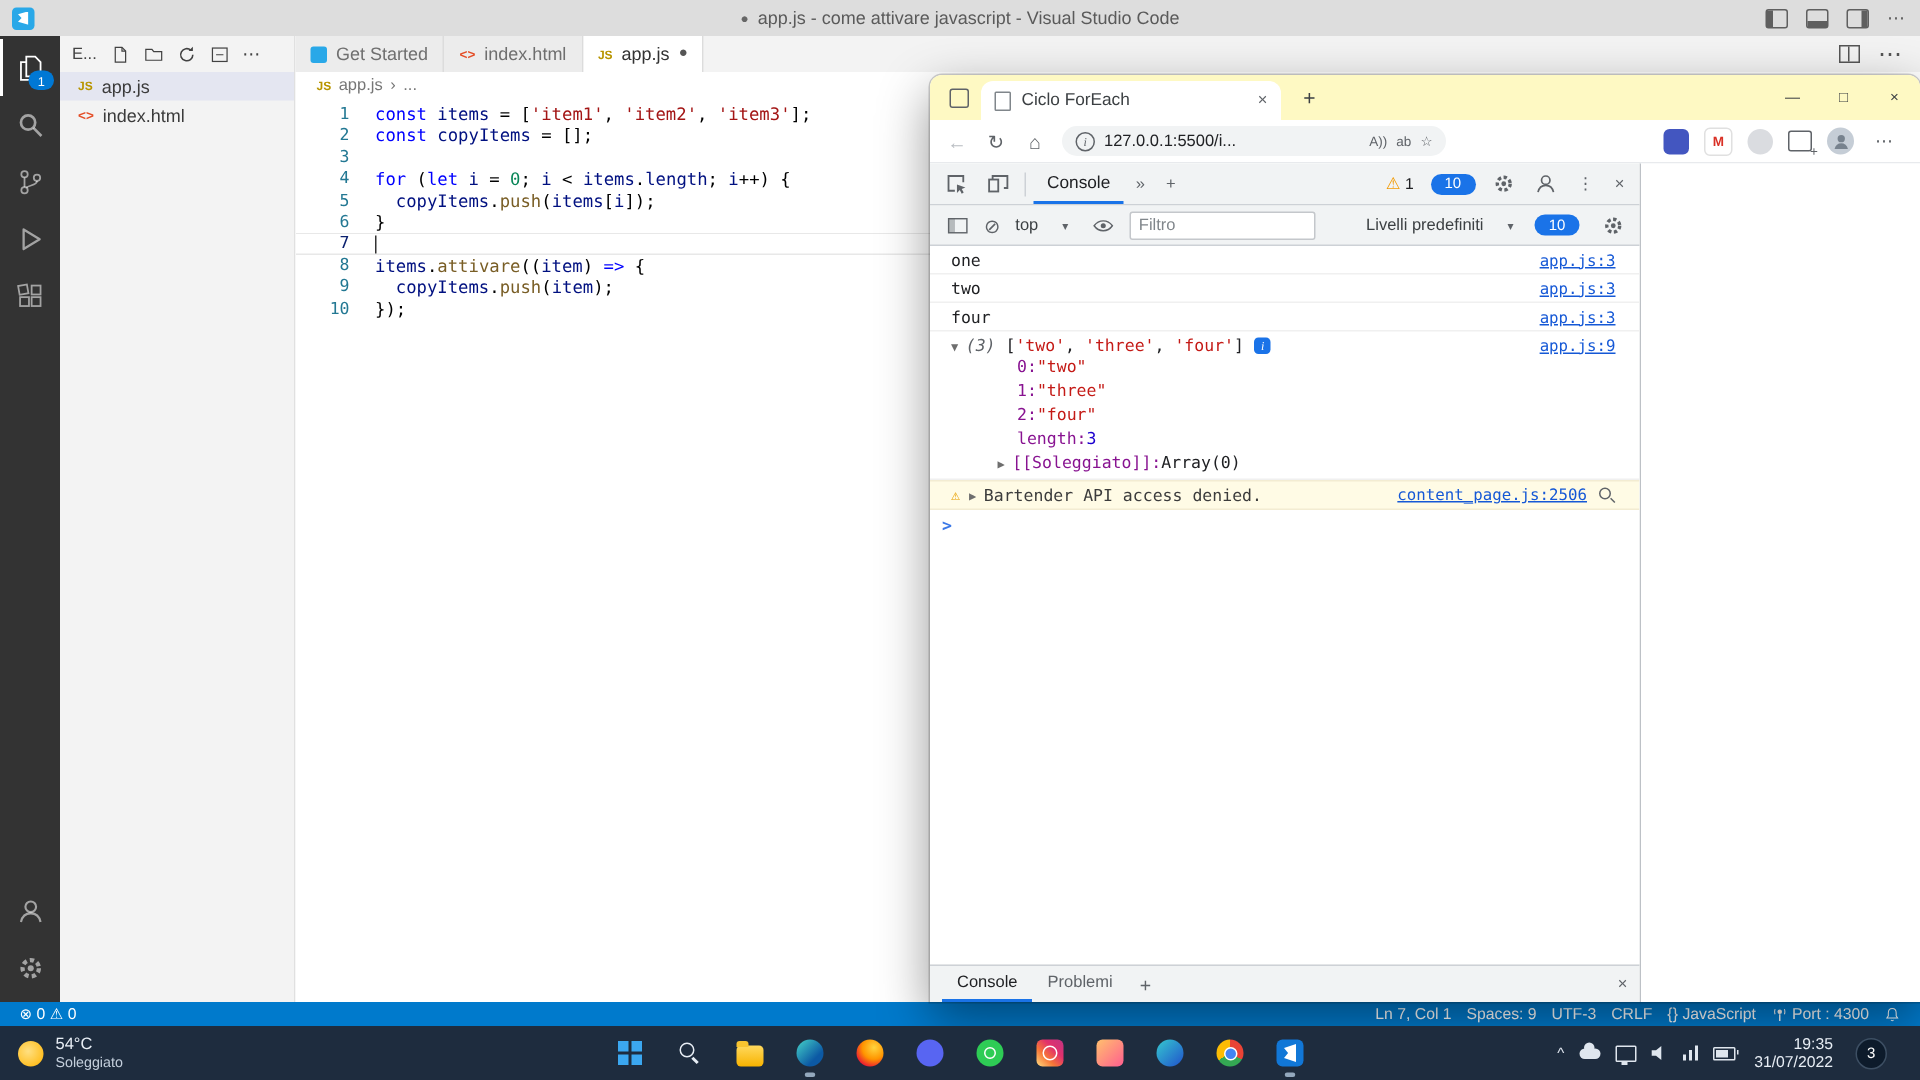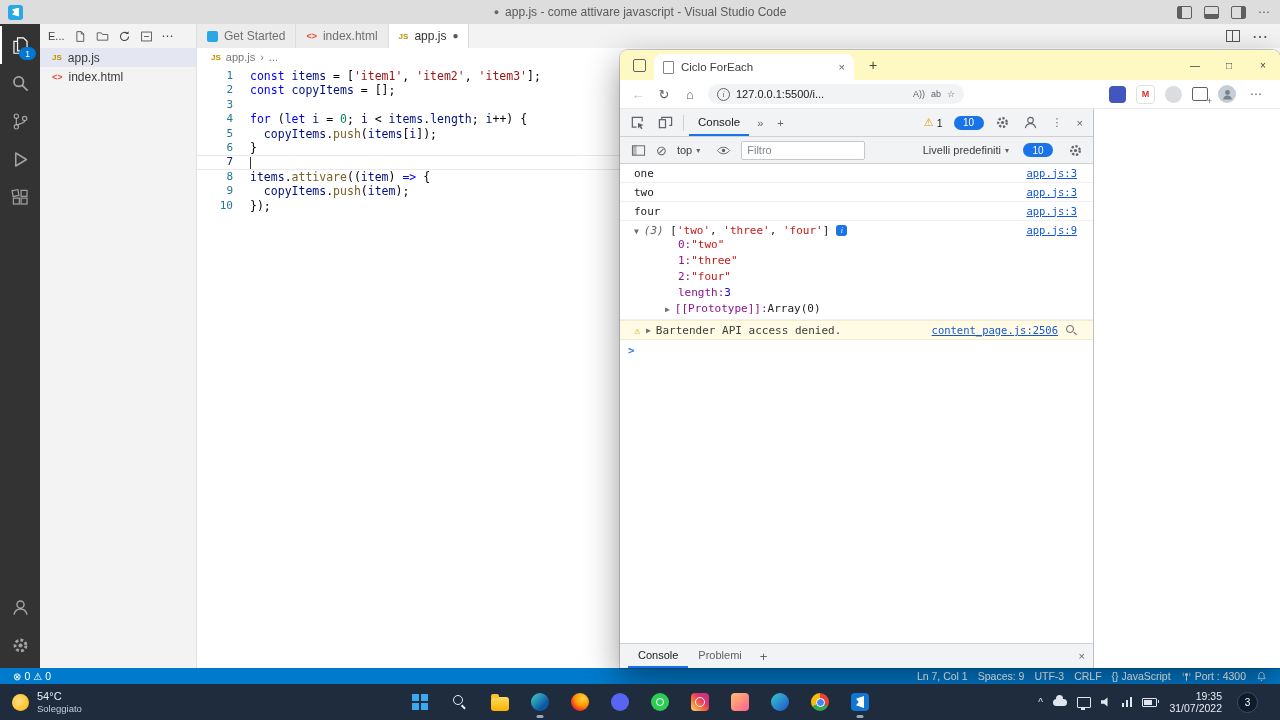--- a/index.html
+++ b/index.html
@@ -106,21 +106,21 @@
   .dt-sep{width:1px;height:16px;background:#cdd1d6;margin:0 3px}
   .dt-tab{font-size:11.5px;color:#202124;padding:0 9px;height:100%;display:flex;align-items:center;border-bottom:2px solid transparent;box-sizing:border-box}
   .dt-tab.active{border-bottom-color:#1a73e8}
   .dt-glyph{color:#5f6368;font-size:11px;padding:0 6px}
   .warnbadge{display:flex;align-items:center;gap:3px;font-size:10.5px;color:#202124;padding:0 5px}
   .warnbadge .tri{color:#f29900;font-size:11px}
   .bluebadge{background:#1a73e8;color:#fff;border-radius:8px;min-width:20px;height:14px;font-size:10px;
     display:flex;align-items:center;justify-content:center;padding:0 5px;margin:0 4px}
   .dt-contoolbar{height:26px;background:#f1f3f4;border-bottom:1px solid #cdd1d6;display:flex;align-items:center;gap:5px;
     padding:0 5px;flex:0 0 auto;font-size:11px;color:#3c4043}
-  .dd{display:flex;align-items:center;gap:4px;padding:0 5px}
+  .dd{display:flex;align-items:center;gap:16px;padding:0 5px}
   .dd .car{font-size:8px;color:#5f6368}
   .filter-input{width:112px;height:17px;border:1px solid #c4c7cb;background:#fff;font-size:11px;padding:0 5px;color:#202124;font-family:inherit;border-radius:2px}
   .filter-input::placeholder{color:#80868b}
   .block-ico{font-size:13px;color:#5f6368}
   .dt-console{flex:1;background:#fff;overflow:hidden;font-family:"DejaVu Sans Mono","Liberation Mono",monospace;font-size:11px;color:#202124}
   .c-row{display:flex;align-items:baseline;padding:2.5px 16px 2.5px 14px;border-bottom:1px solid #f0f0f0}
   .c-src{margin-left:auto;color:#1558d6;text-decoration:underline;font-size:10.5px;padding-left:12px;white-space:nowrap}
   .c-array{display:block}
   .c-array-head{display:flex;align-items:baseline}
   .c-toggle{color:#6e6e6e;font-size:8px;margin-right:5px}
@@ -579,21 +579,21 @@
                 <div class="c-child">
                   <span class="c-key">2: </span>
                   <span class="cv-st">"four"</span>
                 </div>
                 <div class="c-child">
                   <span class="c-key">length: </span>
                   <span class="cv-nm">3</span>
                 </div>
                 <div class="c-child proto">
                   <span class="c-toggle">▶</span>
-                  <span class="c-key">[[Prototype]]: </span>
+                  <span class="c-key">[[Soleggiato]]: </span>
                   <span class="cv-pl">Array(0)</span>
                 </div>
               </div>
               <div class="c-row c-warn">
                 <span class="tri">⚠</span>
                 <span class="c-toggle">▶</span>
                 <span class="c-text">Bartender API access denied.</span>
                 <span class="c-src">content_page.js:2506</span>
                 <span class="mini-mag"></span>
               </div>

